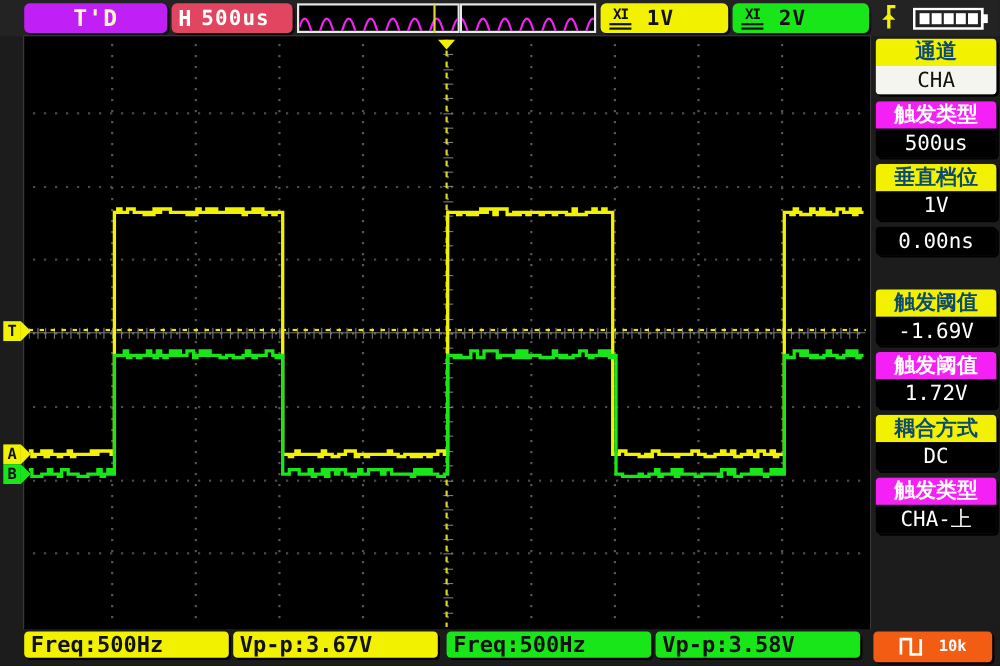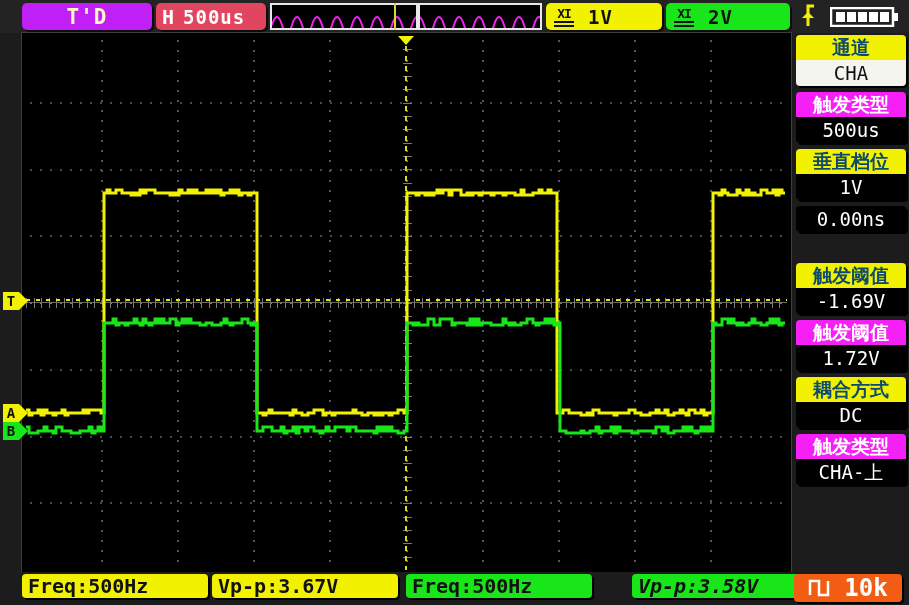--- a/index.html
+++ b/index.html
@@ -70,25 +70,25 @@
     position:absolute; top:2px; height:24px; border-radius:4px;
     display:flex; align-items:center; padding-left:6px;
     font-size:20px; font-weight:bold; color:#111111; letter-spacing:0px;
     box-shadow:2px 2px 0 #000;
   }
   .meas-a { background:#f2f200; }
   .meas-b { background:#19e619; }
   #meas0 { left:22px;  width:186px; }
   #meas1 { left:212px; width:186px; }
   #meas2 { left:406px; width:186px; }
-  #meas3 { left:632px; width:186px;font-style:italic; }
+  #meas3 { left:596px; width:186px; }
   #gen-bottom { position:absolute; left:794px; top:2px; width:108px; height:28px;
                 background:#f25c13; border-radius:4px; display:flex; align-items:center;
                 justify-content:center; gap:12px; box-shadow:2px 2px 0 #000; }
-  #gen-bottom .gtxt { color:#ffffff; font-size:24px; font-weight:bold; }
+  #gen-bottom .gtxt { color:#ffffff; font-size:14px; font-weight:bold; }
 </style>
 </head>
 <body>
 
 <div id="header">
 
   <div class="hbtn" id="btn-td">
     <span>T'D</span>
   </div>
 

